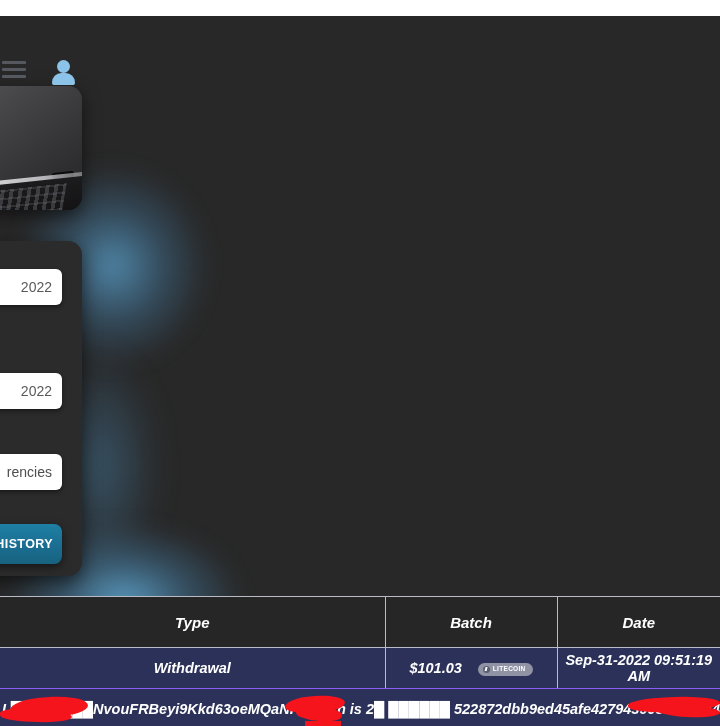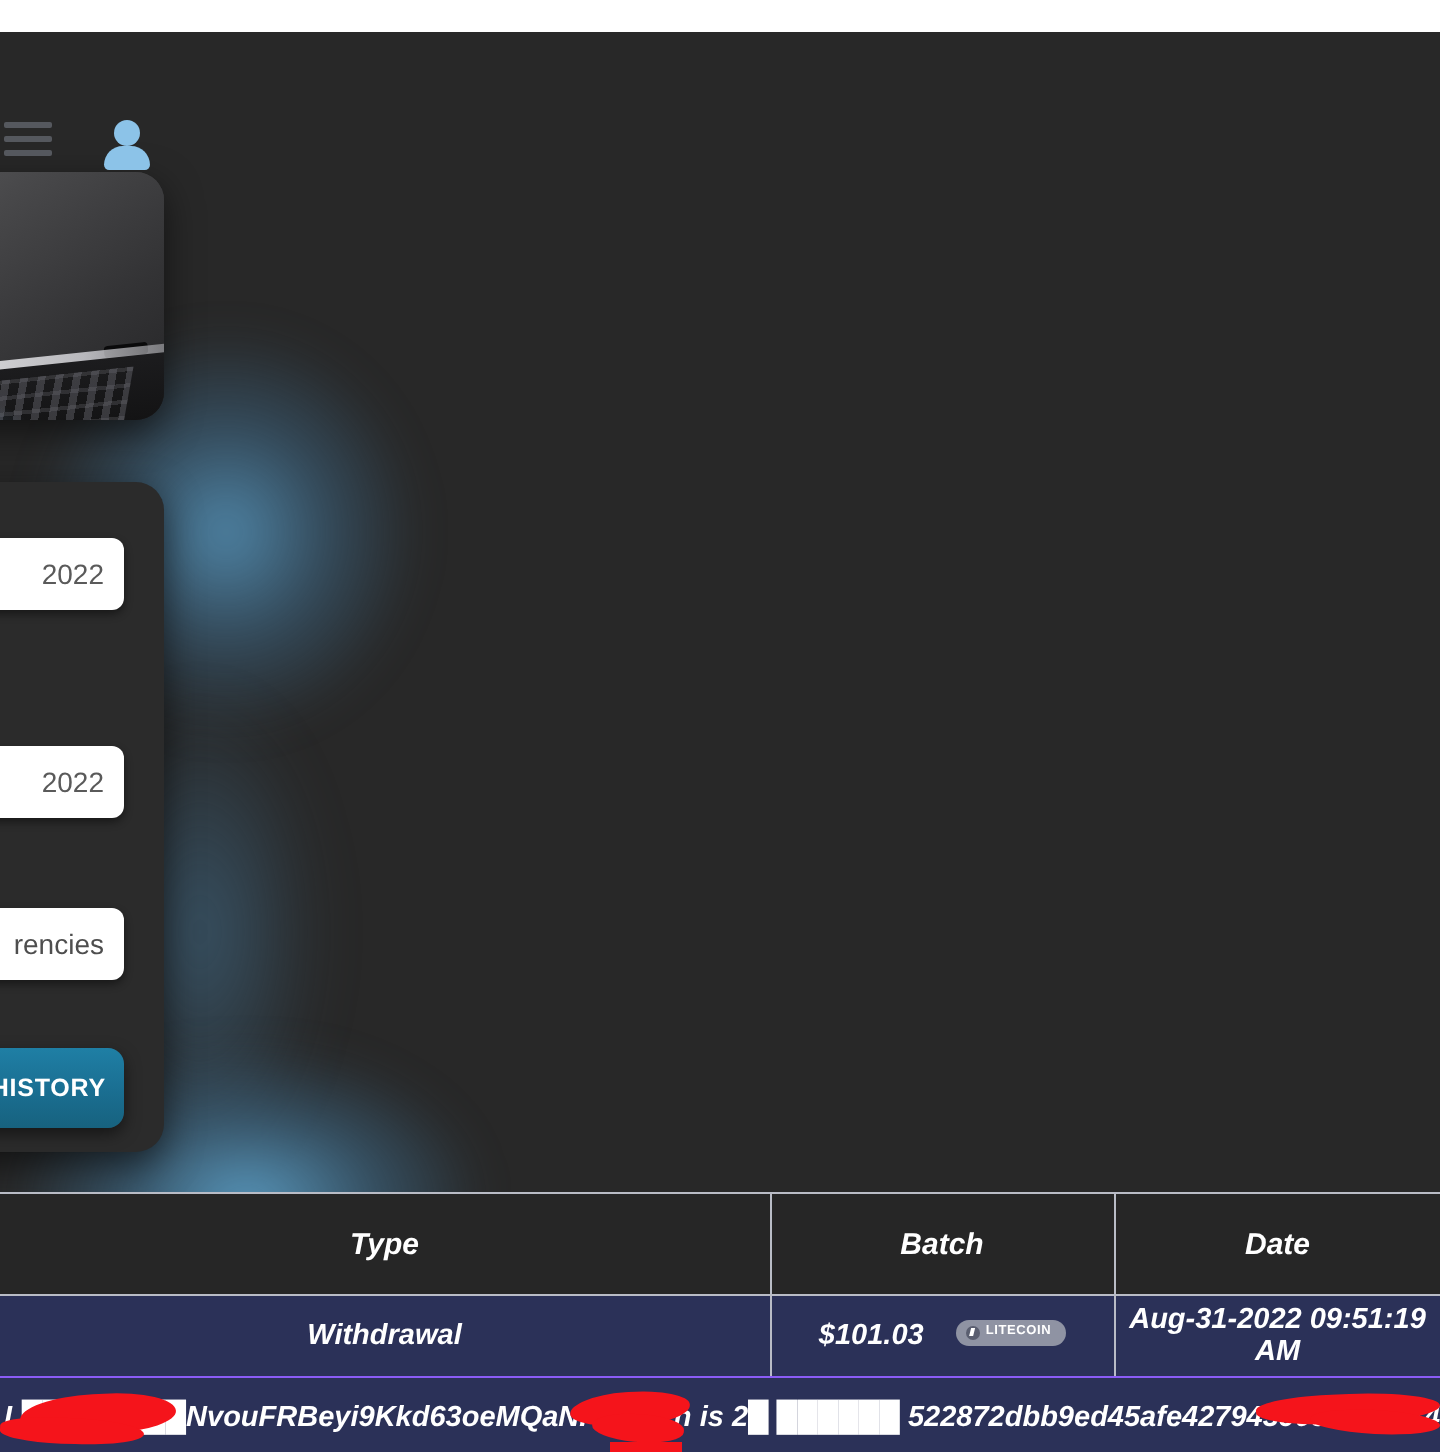--- a/index.html
+++ b/index.html
@@ -307,21 +307,21 @@
     overflow: visible;
     position: relative;
     height: 34px;
   }
   .col-type   { width: 385px; }
   .col-amount { width: 172px; }
   .col-date   { width: 163px; }
 
   .amount-cell-inner {
     display: inline-flex;
-    align-items: flex-start;
+    align-items: flex-end;
     gap: 16px;
     justify-content: center;
   }
   .coin-badge {
     display: inline-flex;
     align-items: center;
     gap: 3px;
     background: #8f93a3;
     color: #ffffff;
     font-size: 6.5px;
@@ -464,21 +464,21 @@
             <td>Withdrawal</td>
             <td>
               <span class="amount-cell-inner">
                 <span>$101.03</span>
                 <span class="coin-badge">
                   <span class="coin-dot"></span>
                   <span>LITECOIN</span>
                 </span>
               </span>
             </td>
-            <td>Aug-31-2022 09:51:19 AM</td>
+            <td>Sep-31-2022 09:51:19 AM</td>
           </tr>
           <tr>
             <td class="detail-cell" colspan="3">L████████NvouFRBeyi9Kkd63oeMQaNP. Batch is 2█ ██████ 522872dbb9ed45afe427943903878cc745905685f7L██████d17████</td>
           </tr>
 
         </tbody>
       </table>
     </div>
 
     <div class="redact r1"></div>

